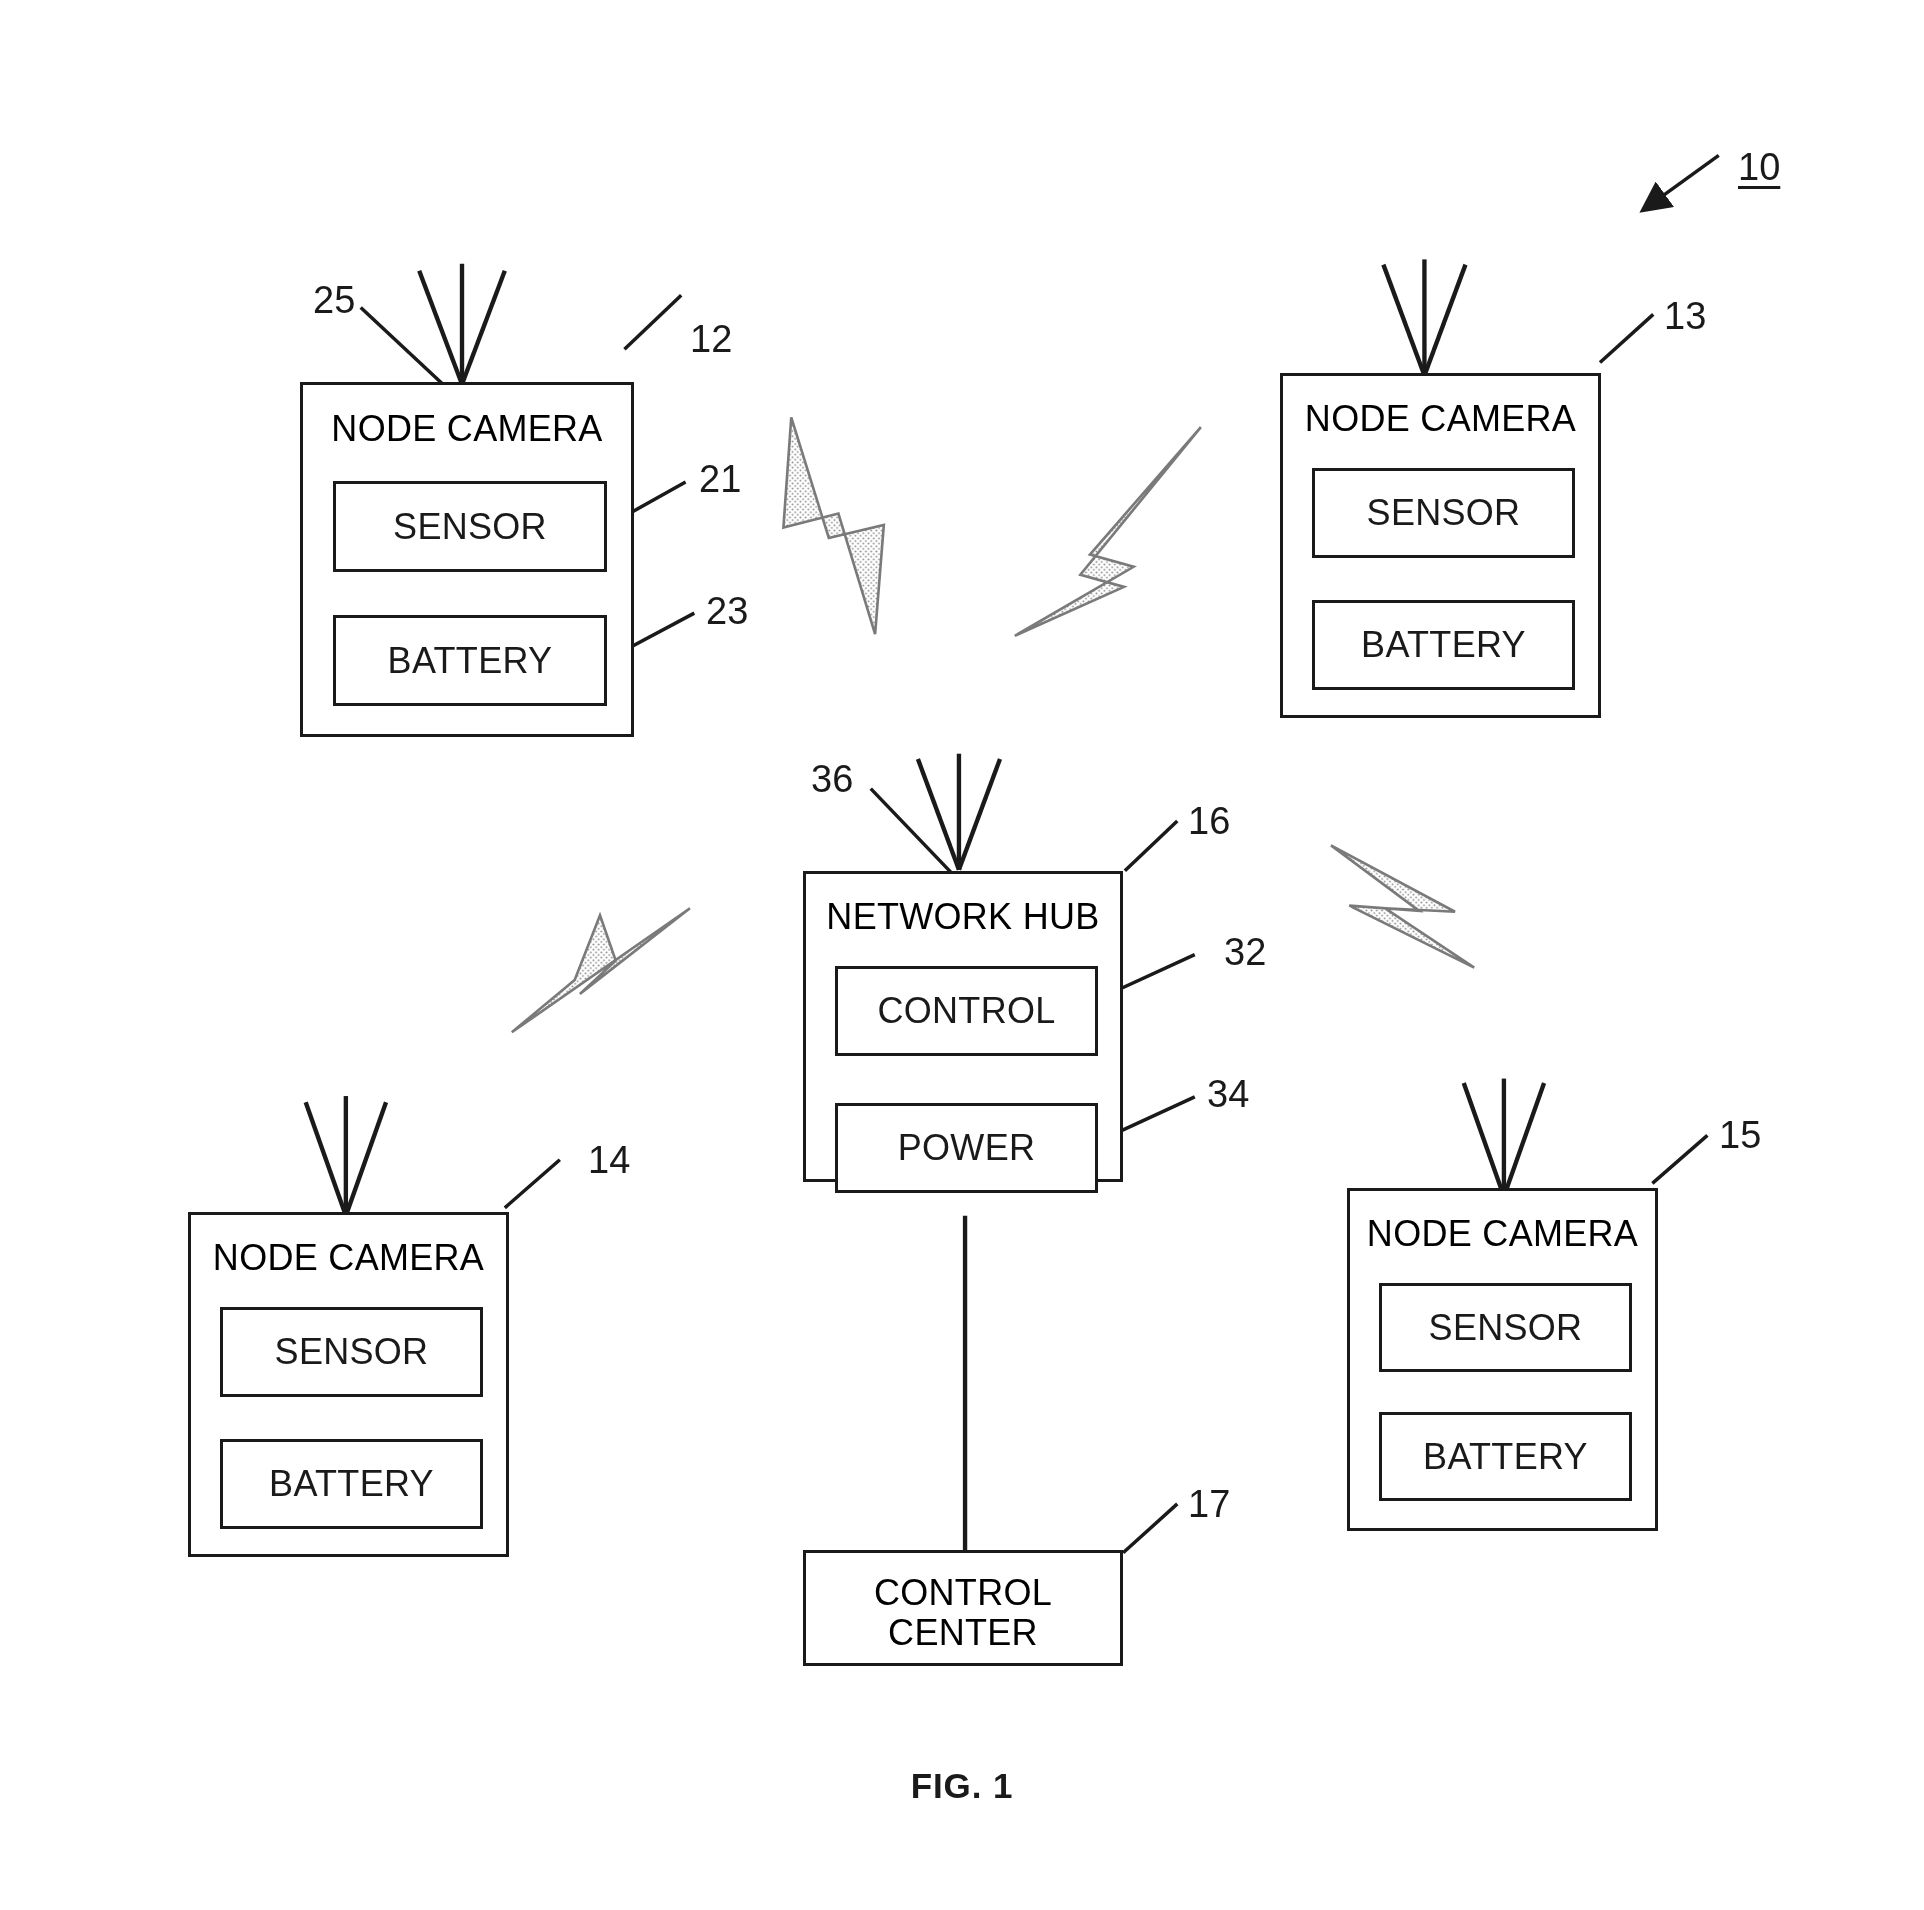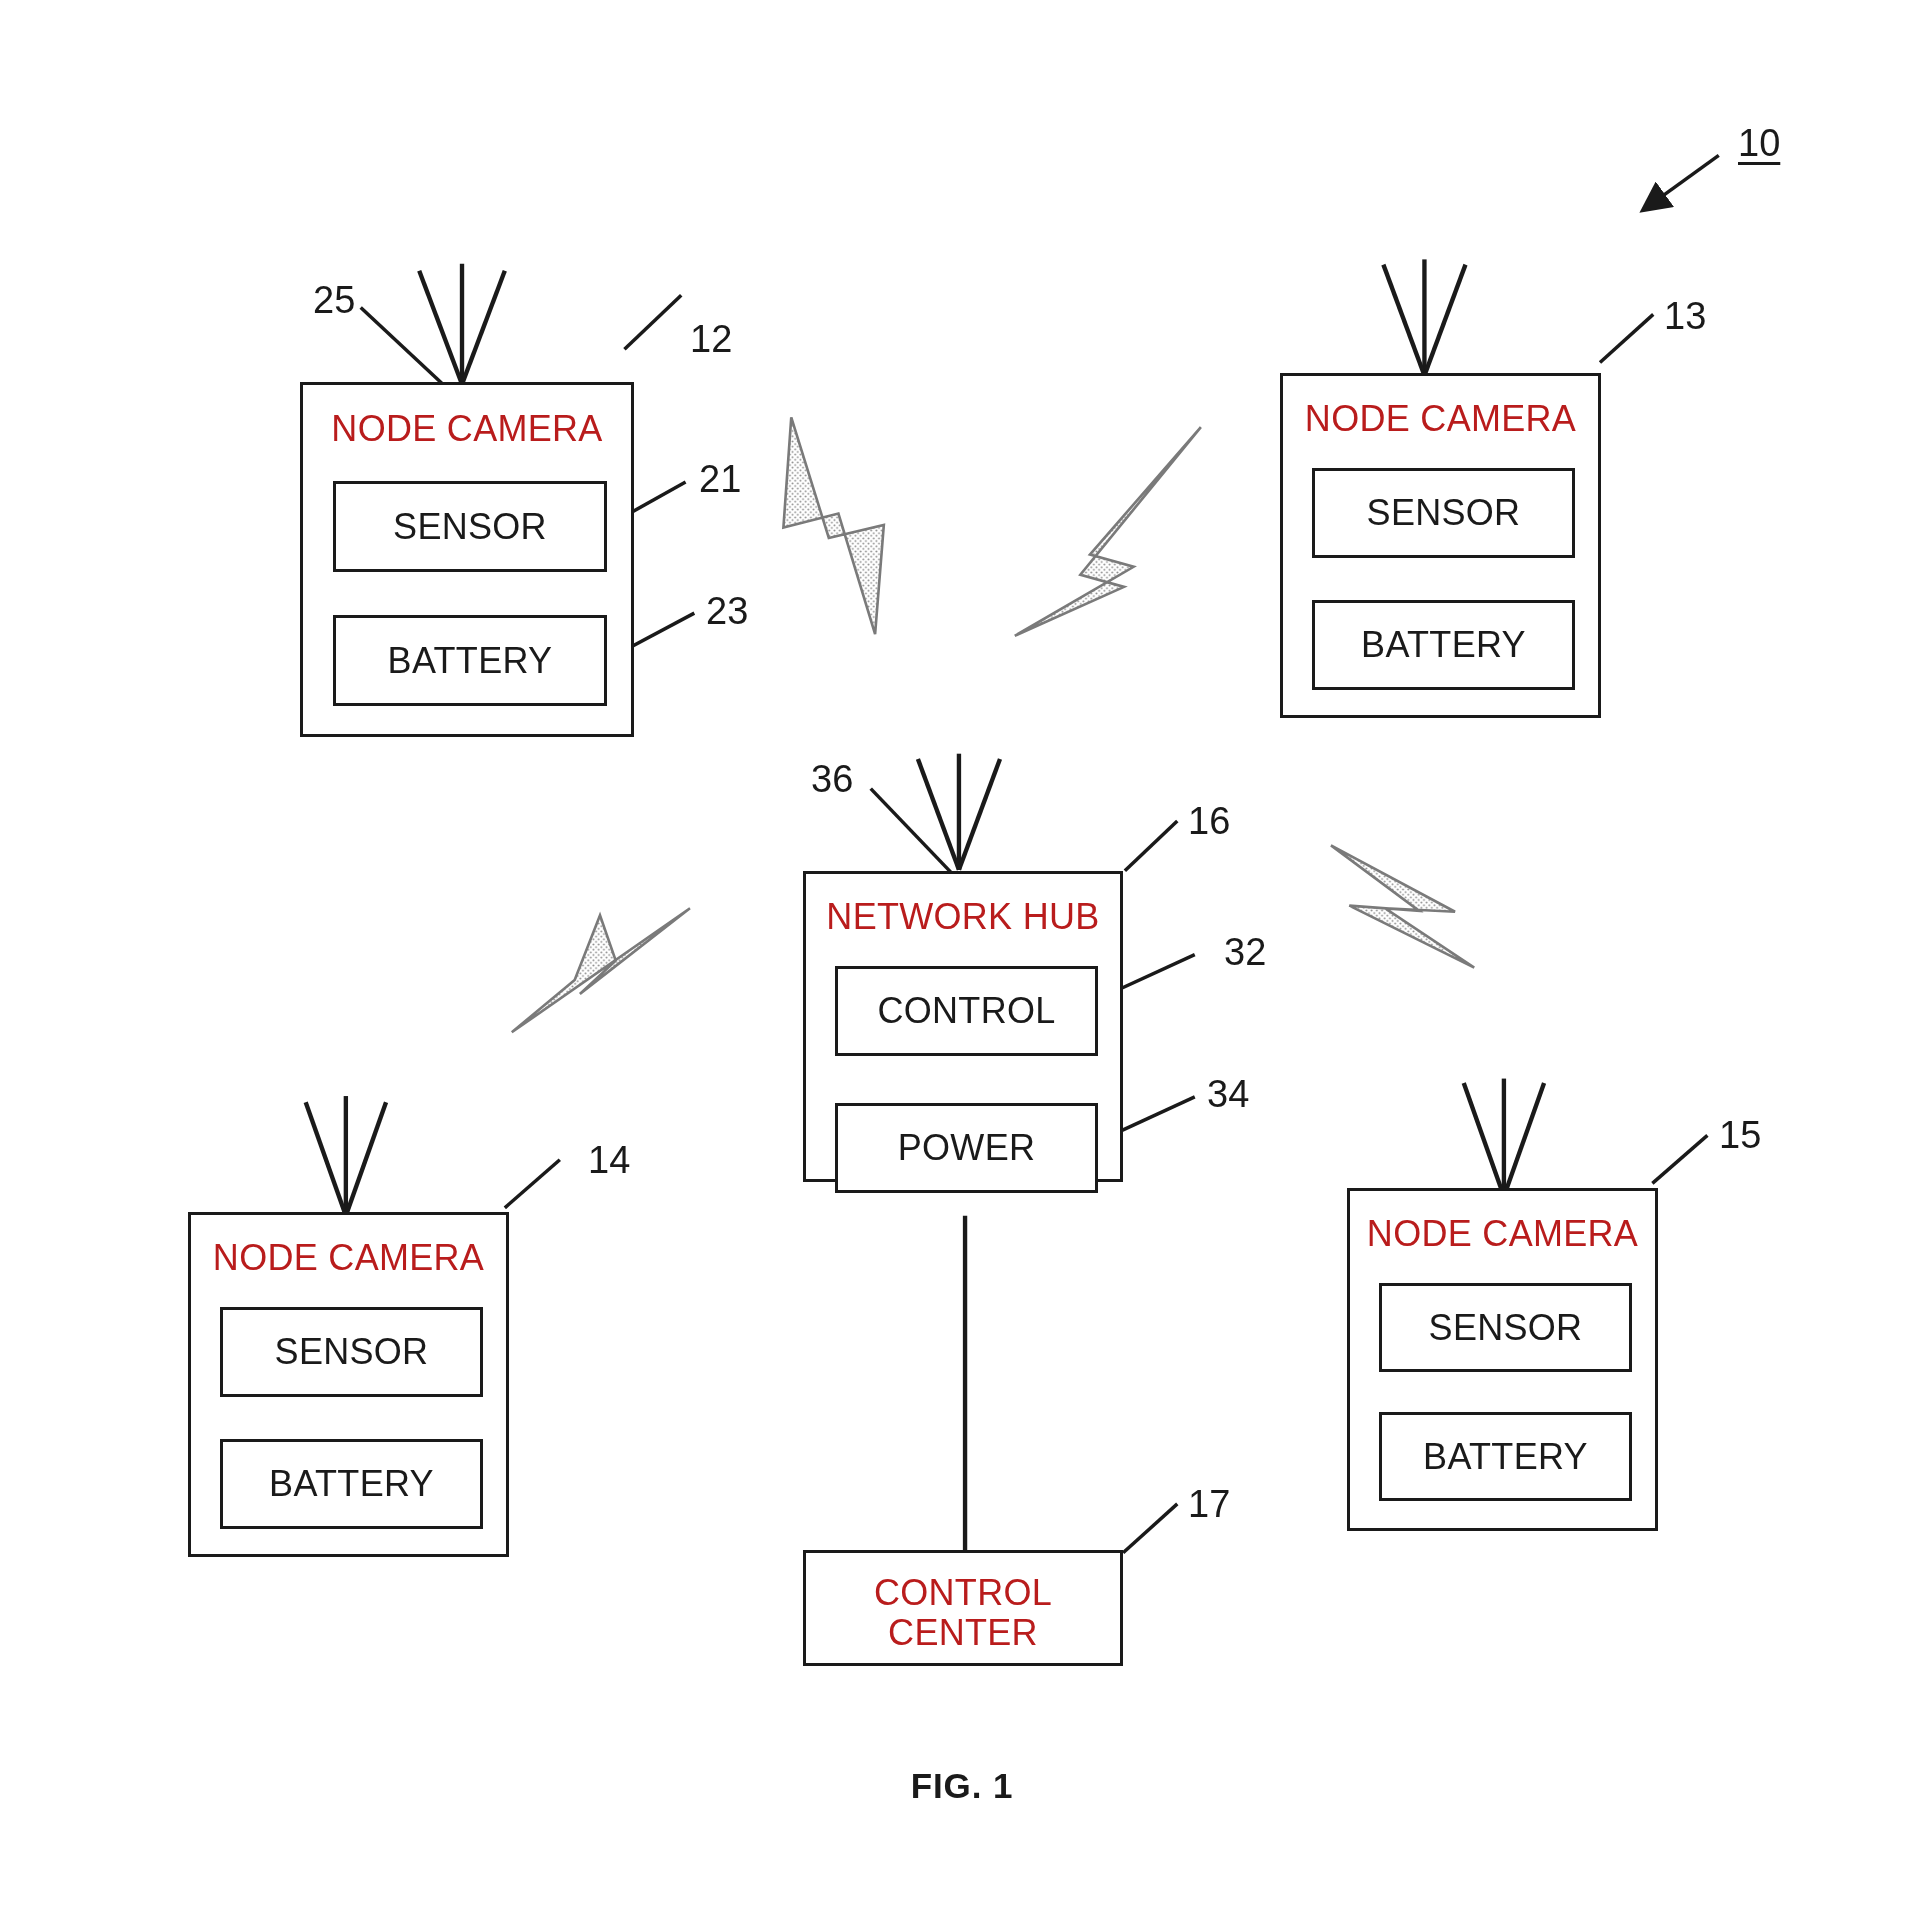--- a/index.html
+++ b/index.html
@@ -43,41 +43,42 @@
     align-items: center;
     justify-content: center;
   }
   .box-title {
     position: absolute;
     left: 0;
     right: 0;
     text-align: center;
     font-size: 36px;
     letter-spacing: 0.3px;
-    color: #b91c1c;
+    color: #000000;
     white-space: nowrap;
   }
   .inner-label {
     font-size: 36px;
     letter-spacing: 0.3px;
     color: #1a1a1a;
     white-space: nowrap;
   }
   
   .ref {
     position: absolute;
     font-size: 38px;
     color: #1a1a1a;
     white-space: nowrap;
     line-height: 1;
   }
   .ref-underline {
     text-decoration: underline;
     text-underline-offset: 6.1px;
     text-decoration-thickness: 2.6px;
+    margin-top: 24px;
   }
   
   #fig-caption {
     position: absolute;
     left: 0;
     right: 0;
     top: 1766px;
     text-align: center;
     font-size: 35px;
     font-weight: bold;

